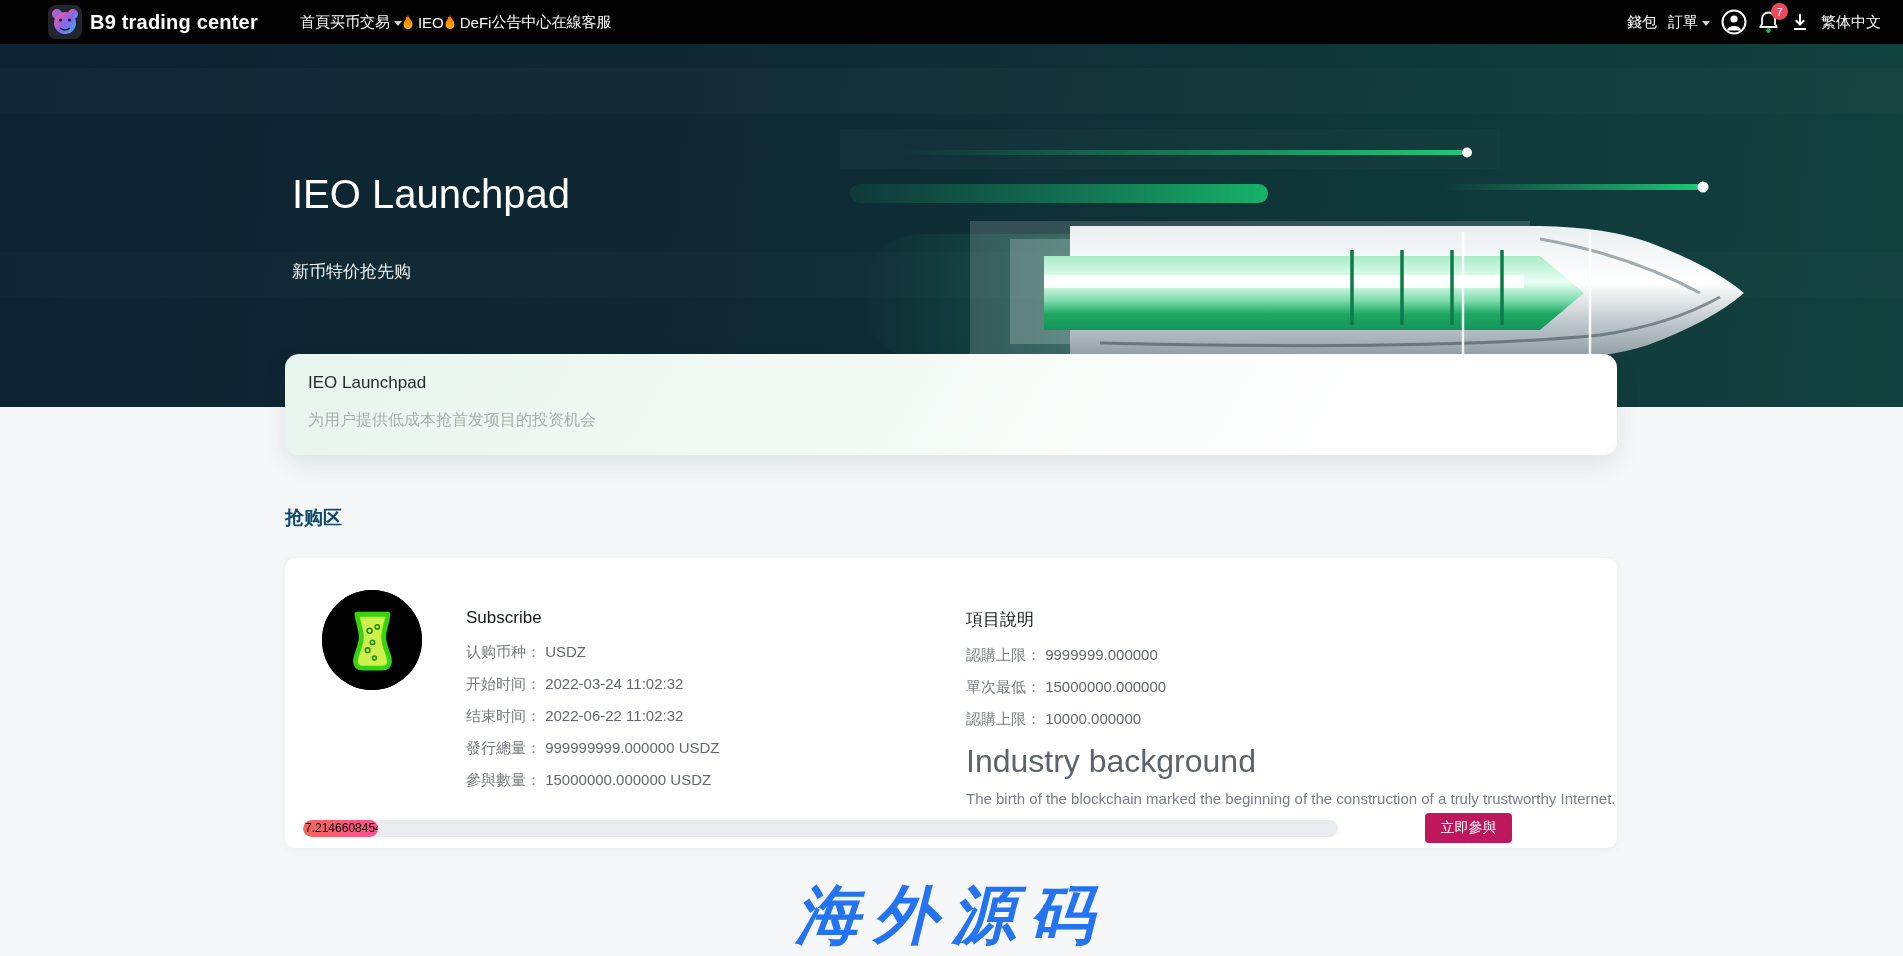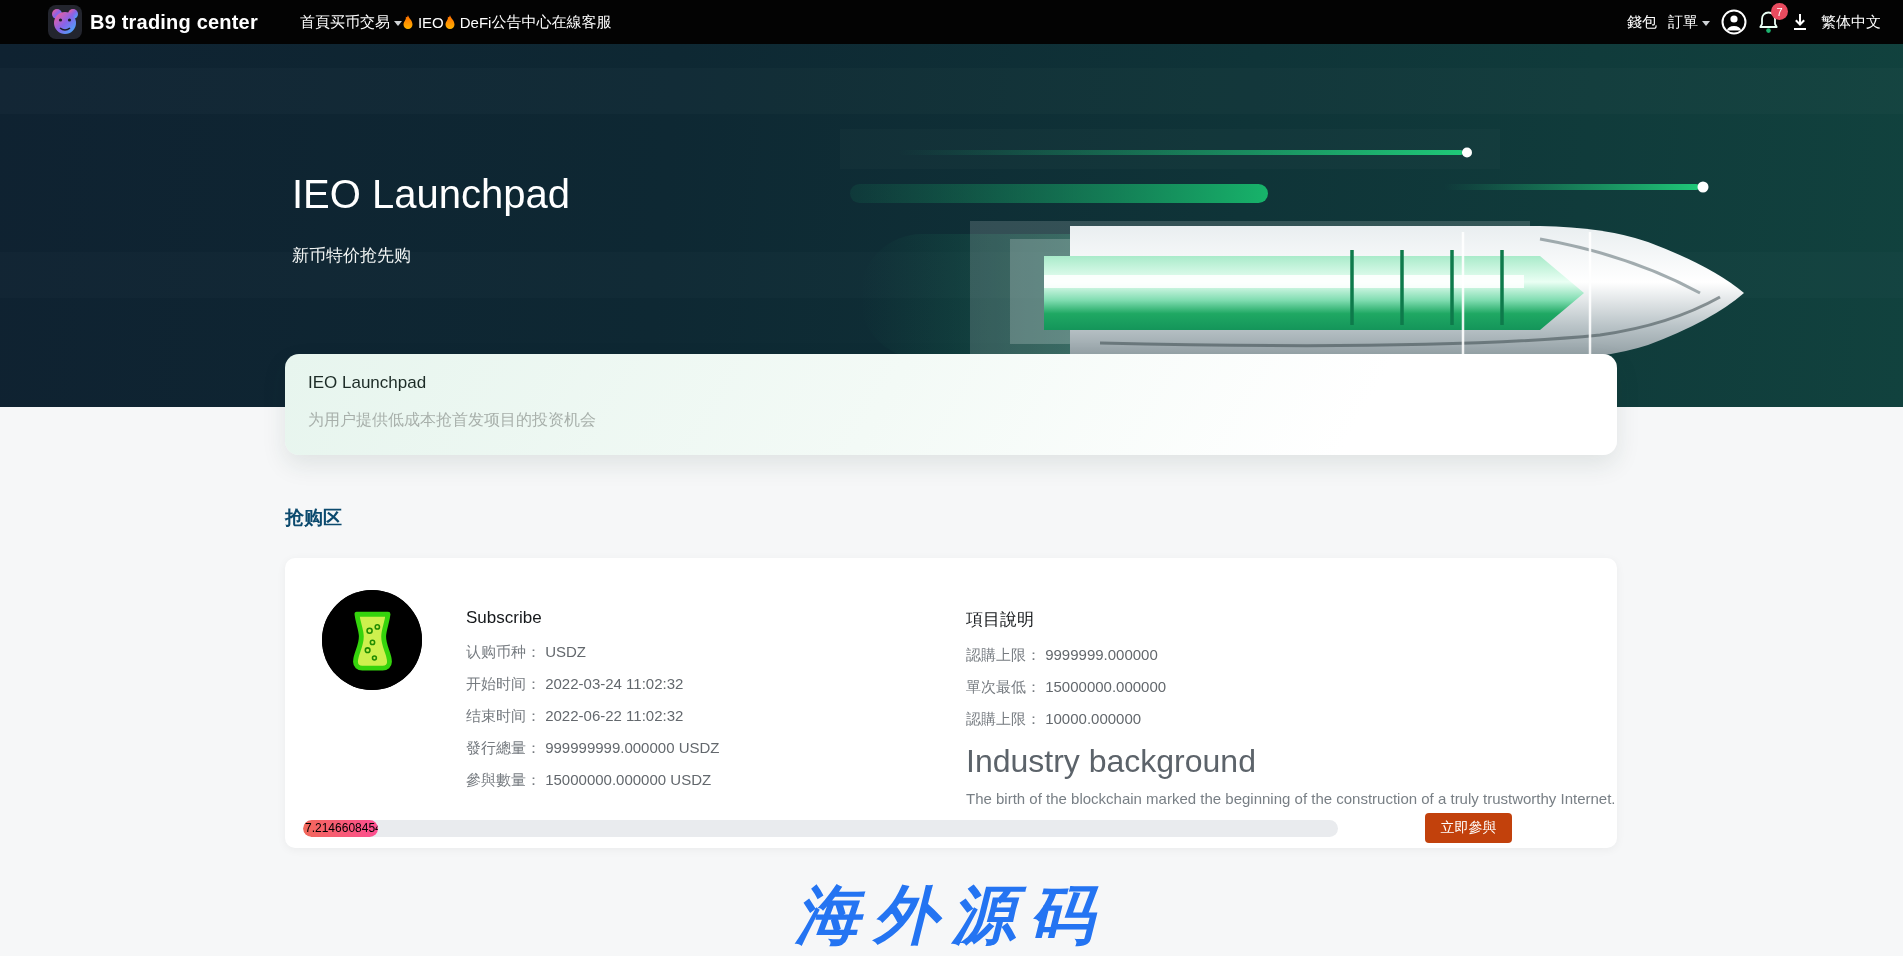--- a/index.html
+++ b/index.html
@@ -20,21 +20,21 @@
   .nav-right { margin-left:auto; display:flex; align-items:center; gap:11px; font-size:15px; }
   .icon-btn { position:relative; display:flex; align-items:center; justify-content:center; cursor:pointer; }
   .bell-badge { position:absolute; top:-7px; right:-9px; min-width:17px; height:17px; border-radius:50%;
     background:#e94b5f; color:#fff; font-size:11px; display:flex; align-items:center; justify-content:center; }
 
   
   .hero { position:relative; height:363px;
     background:linear-gradient(95deg,#0f2231 0%,#0e2833 35%,#0f3438 65%,#11423e 100%); }
   .hero-band { position:absolute; left:0; right:0; height:46px; background:rgba(255,255,255,0.02); }
   .hero-title { position:absolute; left:292px; top:128px; color:#fff; font-size:40px; font-weight:500; }
-  .hero-subtitle { position:absolute; left:292px; top:200px; color:#f2f5f4; font-size:17px; font-weight:500; }
+  .hero-subtitle { position:absolute; left:292px; top:216px; color:#f2f5f4; font-size:17px; font-weight:500; }
   .hero-art { position:absolute; left:840px; top:85px; pointer-events:none; }
 
   
   .intro-card { position:absolute; left:285px; top:310px; width:1332px; height:101px; border-radius:14px;
     background:linear-gradient(120deg,#e7f5ee 0%,#f3faf6 45%,#ffffff 80%);
     box-shadow:0 10px 24px rgba(25,60,48,0.10); padding:19px 23px; z-index:10; }
   .intro-title { font-size:17px; color:#1c2b26; margin-bottom:17px; }
   .intro-desc { font-size:16px; color:#a8b0ab; }
 
   
@@ -49,21 +49,21 @@
   .detail-row { font-size:15px; margin-bottom:13px; white-space:nowrap; }
   .detail-row .lbl { color:#767b80; }
   .detail-row .val { color:#63686d; }
   .industry-title { font-size:32px; font-weight:400; color:#5c636a; margin:14px 0 10px 0; white-space:nowrap; }
   .industry-text { font-size:15px; color:#787f85; white-space:nowrap; }
   .progress-row { position:absolute; left:18px; right:18px; top:255px; display:flex; align-items:center; }
   .progress-track { width:1035px; height:17px; background:#e9ebee; border-radius:9px; overflow:hidden; }
   .progress-fill { height:17px; border-radius:9px; background:linear-gradient(90deg,#f2685a,#fd4e91);
     color:#000; font-size:12px; line-height:17px; padding-left:2px; white-space:nowrap; overflow:hidden; }
   .btn-zone { flex:1; display:flex; justify-content:center; }
-  .join-btn { width:87px; height:30px; border:none; border-radius:4px; background:#c2410c; color:#fff;
+  .join-btn { width:87px; height:30px; border:none; border-radius:4px; background:#be185d; color:#fff;
     font-size:14px; font-family:inherit; cursor:pointer; }
 
   .watermark { position:absolute; left:50%; top:872px; transform:translateX(-50%); color:#2474f2;
     font-family:"DejaVu Serif","Liberation Serif",serif; font-style:italic; font-weight:bold;
     font-size:64px; letter-spacing:14px; white-space:nowrap; z-index:40; }
 </style>
 </head>
 <body>
 
 <div class="navbar">

